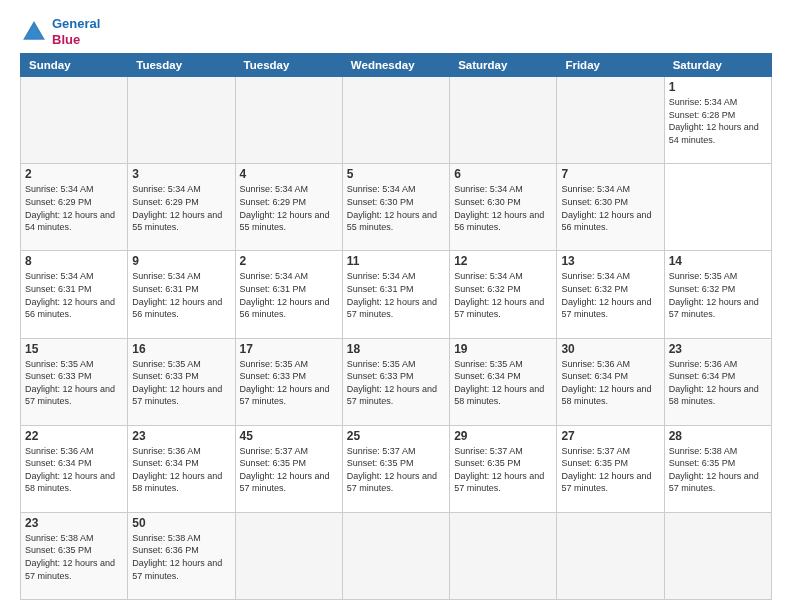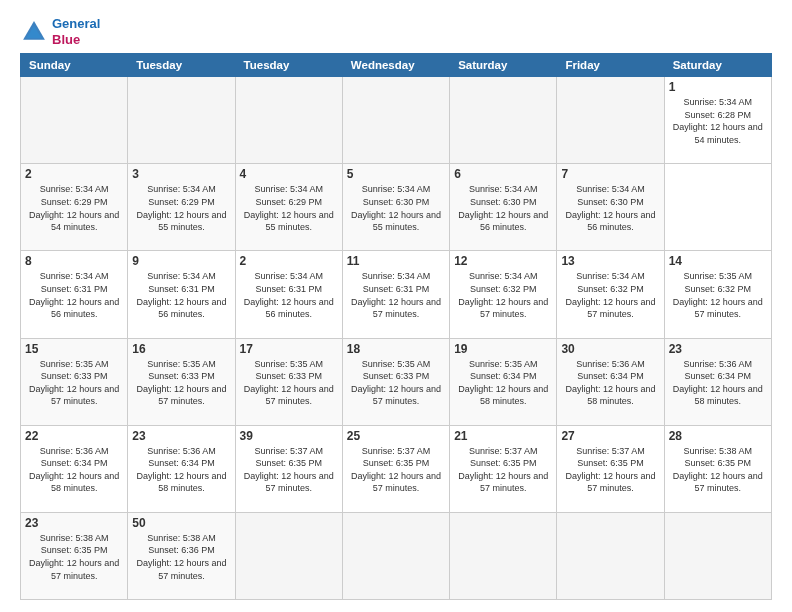--- a/index.html
+++ b/index.html
@@ -87,21 +87,20 @@
     .day-num {
       font-size: 12px;
       font-weight: bold;
       display: block;
       margin-bottom: 2px;
     }
     .day-info {
       font-size: 9px;
       line-height: 1.4;
       color: #333;
-      text-align: center;
     }
   </style>
 </head>
 <body>
 
 <div class="page">
   <div class="header">
     <div class="logo">
       <svg class="logo-icon" viewBox="0 0 36 36">
         <polygon points="18,4 32,28 4,28" fill="#1a6bb5" opacity="0.85"></polygon>
@@ -232,29 +231,29 @@
         <tr>
           <td>
             <span class="day-num">22</span>
             <div class="day-info">Sunrise: 5:36 AM<br>Sunset: 6:34 PM<br>Daylight: 12 hours and 58 minutes.</div>
           </td>
           <td>
             <span class="day-num">23</span>
             <div class="day-info">Sunrise: 5:36 AM<br>Sunset: 6:34 PM<br>Daylight: 12 hours and 58 minutes.</div>
           </td>
           <td>
-            <span class="day-num">39</span>
+            <span class="day-num">45</span>
             <div class="day-info">Sunrise: 5:37 AM<br>Sunset: 6:35 PM<br>Daylight: 12 hours and 57 minutes.</div>
           </td>
           <td>
             <span class="day-num">25</span>
             <div class="day-info">Sunrise: 5:37 AM<br>Sunset: 6:35 PM<br>Daylight: 12 hours and 57 minutes.</div>
           </td>
           <td>
-            <span class="day-num">21</span>
+            <span class="day-num">29</span>
             <div class="day-info">Sunrise: 5:37 AM<br>Sunset: 6:35 PM<br>Daylight: 12 hours and 57 minutes.</div>
           </td>
           <td>
             <span class="day-num">27</span>
             <div class="day-info">Sunrise: 5:37 AM<br>Sunset: 6:35 PM<br>Daylight: 12 hours and 57 minutes.</div>
           </td>
           <td>
             <span class="day-num">28</span>
             <div class="day-info">Sunrise: 5:38 AM<br>Sunset: 6:35 PM<br>Daylight: 12 hours and 57 minutes.</div>
           </td>

